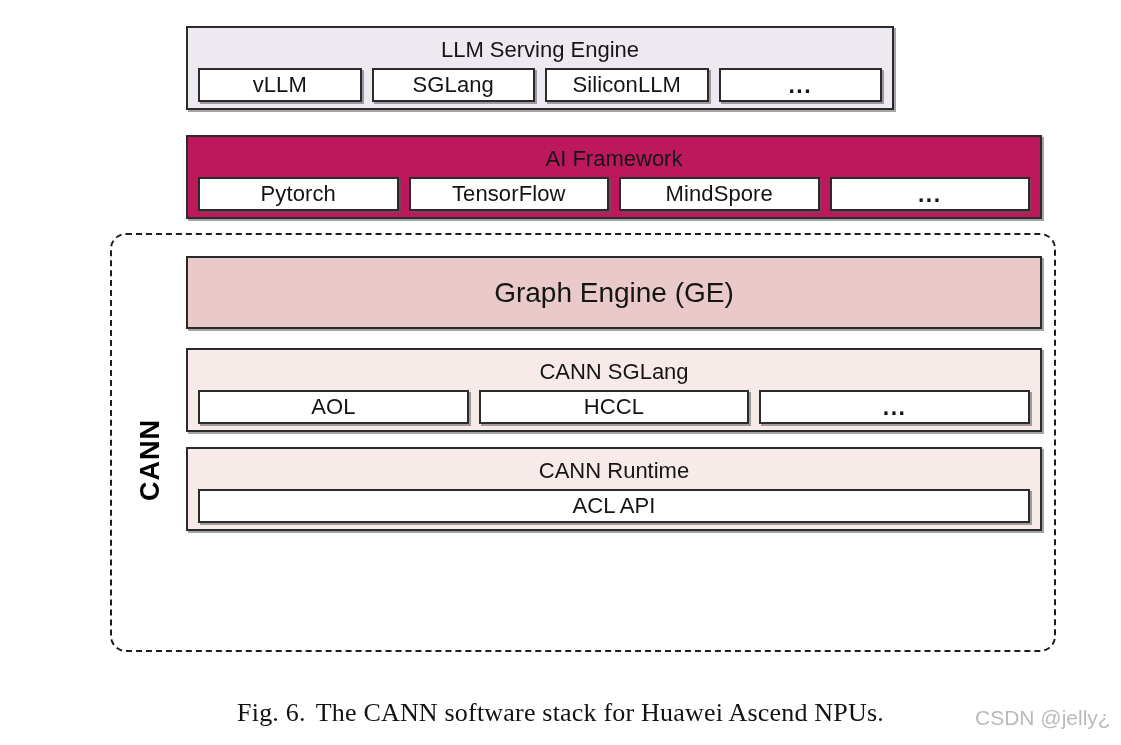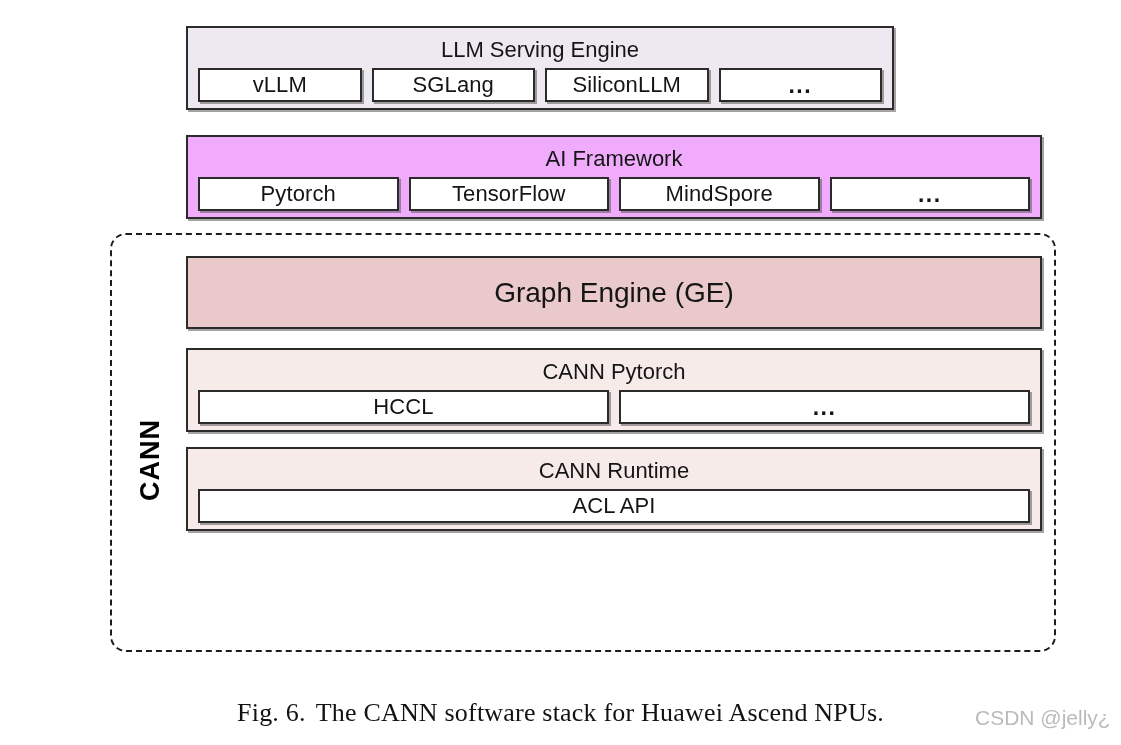--- a/index.html
+++ b/index.html
@@ -75,21 +75,21 @@
   }
   #llm-layer .layer-title { top: 11px; }
   #llm-layer .chip-row { top: 40px; height: 34px; }
 
   
   #ai-layer {
     left: 186px;
     top: 135px;
     width: 856px;
     height: 84px;
-    background: #f0abfc;
+    background: #be185d;
   }
   #ai-layer .layer-title { top: 11px; }
   #ai-layer .chip-row { top: 40px; height: 34px; }
 
   
   #cann-container {
     position: absolute;
     left: 110px;
     top: 233px;
     width: 946px;
@@ -223,22 +223,23 @@
   </div>
 
   <div id="cann-container"></div>
   <div id="cann-side-label">CANN</div>
 
   <div class="layer" id="ge-layer">
     <div class="solo-title">Graph Engine (GE)</div>
   </div>
 
   <div class="layer" id="lib-layer">
-    <div class="layer-title">CANN Pytorch</div>
-    <div class="chip-row">
+    <div class="layer-title">CANN SGLang</div>
+    <div class="chip-row">
+      <div class="chip">AOL</div>
       <div class="chip">HCCL</div>
       <div class="chip ellipsis">...</div>
     </div>
   </div>
 
   <div class="layer" id="rt-layer">
     <div class="layer-title">CANN Runtime</div>
     <div class="chip-row">
       <div class="chip">ACL API</div>
     </div>

